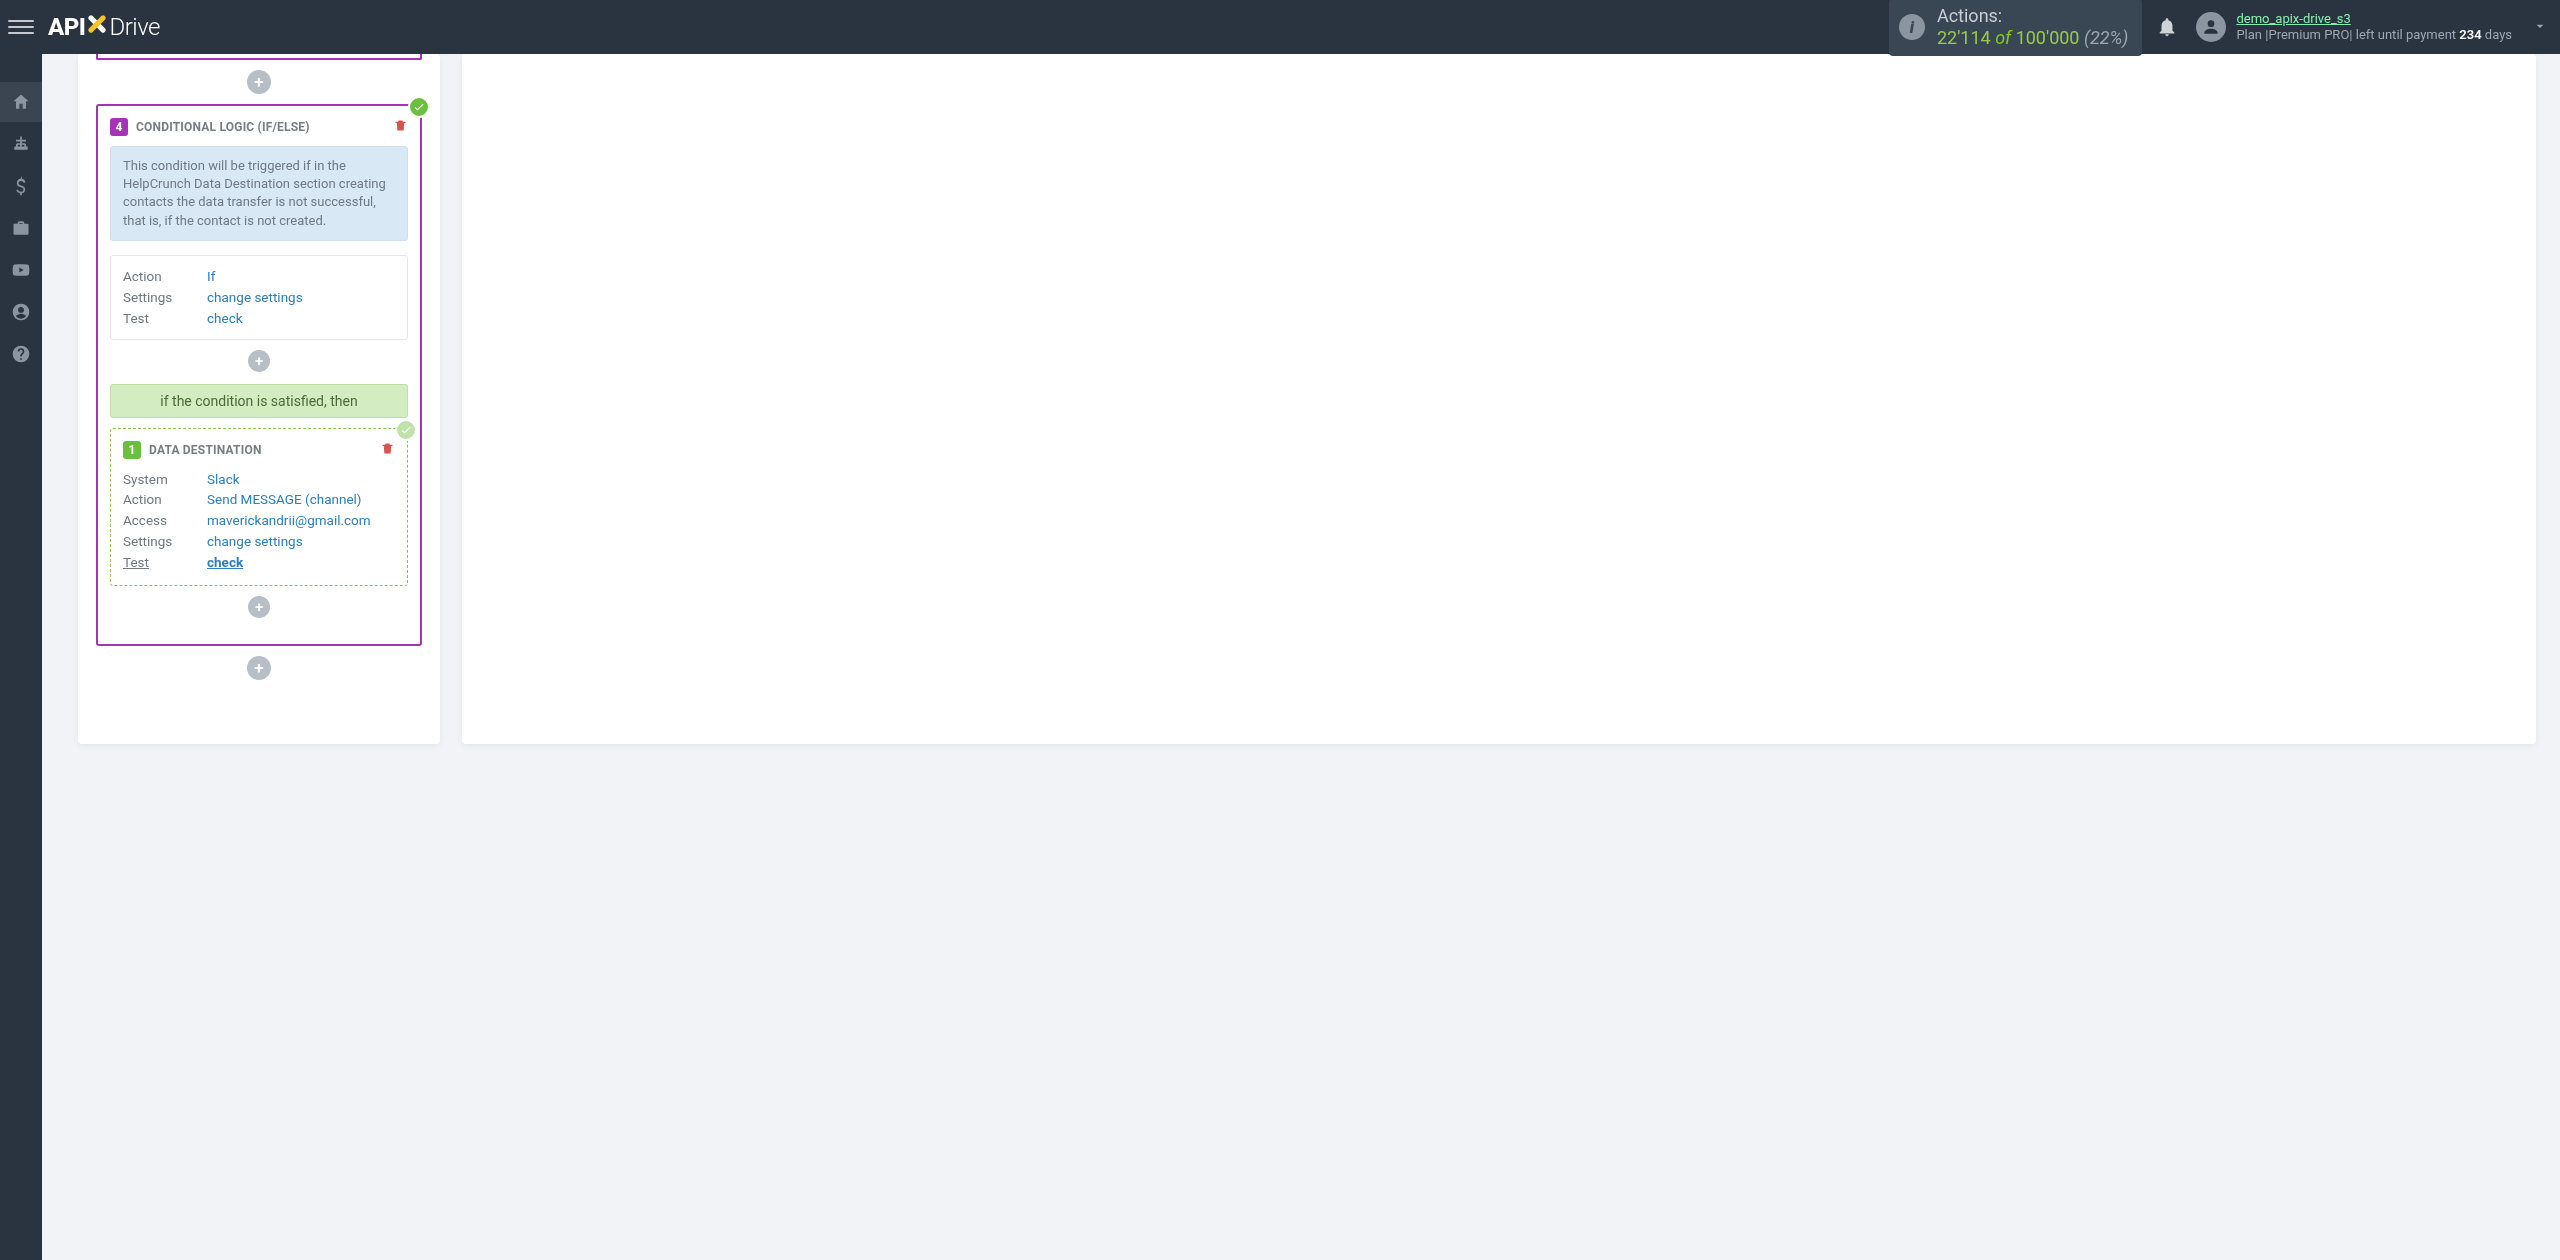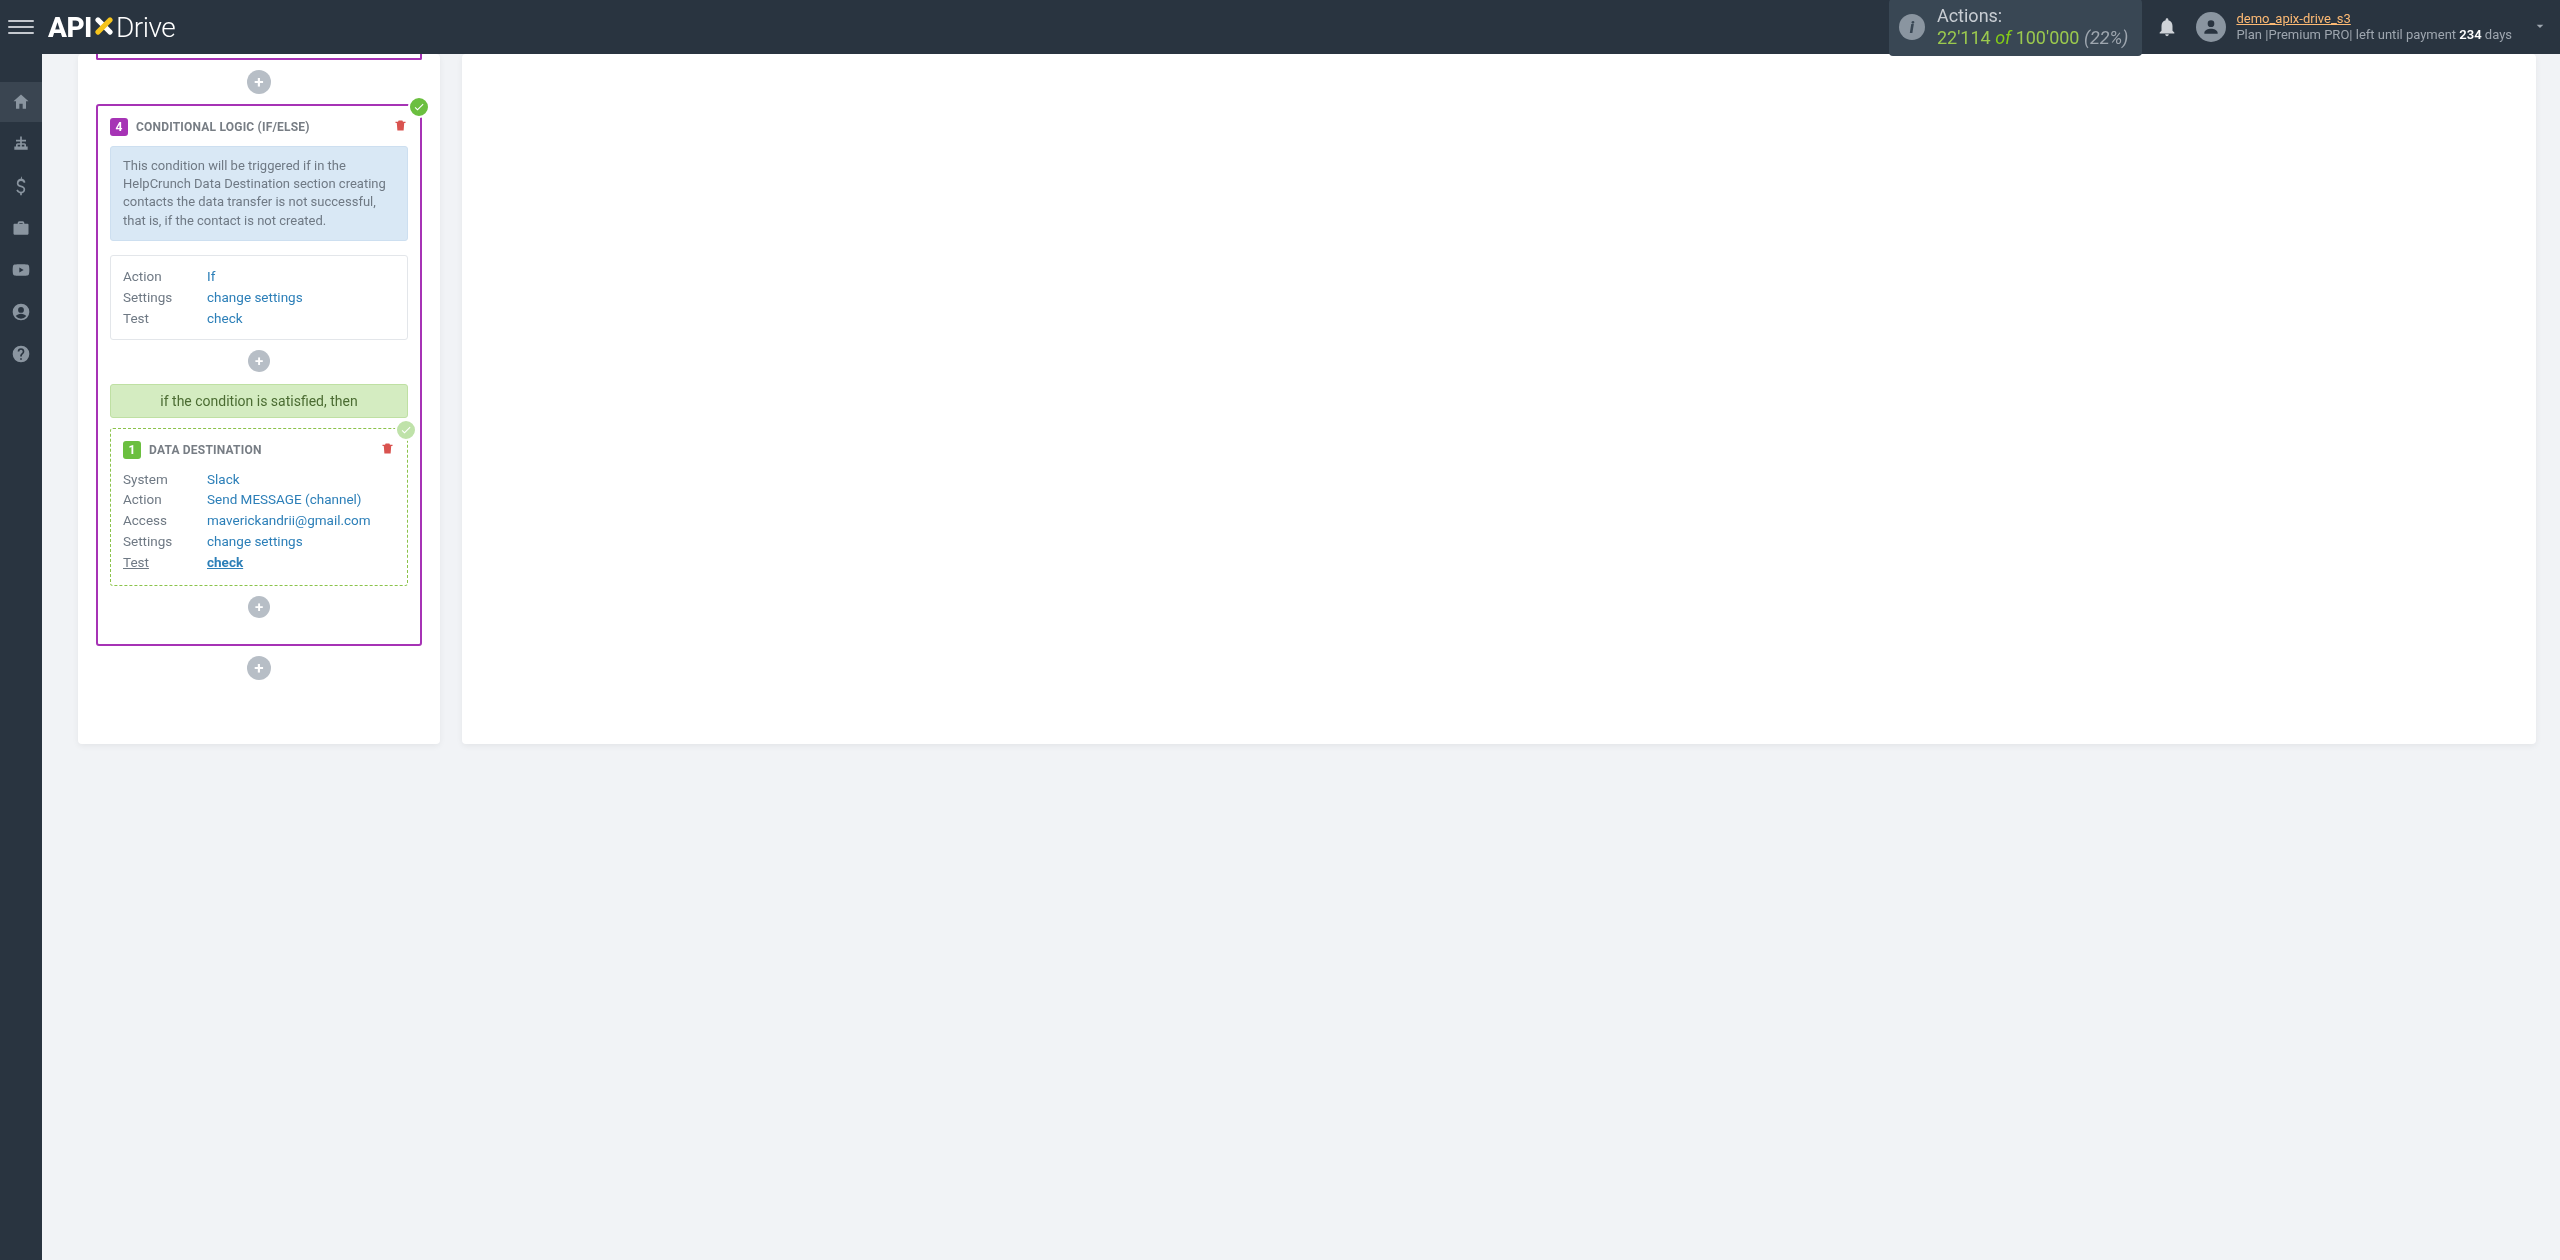--- a/index.html
+++ b/index.html
@@ -23,21 +23,21 @@
     z-index: 10;
   }
   .hamburger {
     width: 26px; height: 26px;
     display: flex; flex-direction: column; justify-content: center; gap: 4px;
     cursor: pointer;
     margin-right: 14px;
   }
   .hamburger span { display: block; height: 2px; background: #c5c9cf; border-radius: 1px; }
   .logo {
-    font-size: 28px;
+    font-size: 24px;
     font-weight: 800;
     letter-spacing: -0.5px;
     display: flex; align-items: baseline;
     color: #fff;
   }
   .logo .api { font-weight: 800; }
   .logo .x {
     display:inline-block;
     width:22px; height:22px;
     position:relative;
@@ -84,21 +84,21 @@
     cursor: pointer;
   }
   .avatar-circle {
     width: 30px; height: 30px; border-radius: 50%;
     background: #8a95a0;
     display: flex; align-items: center; justify-content: center;
     margin-right: 10px;
   }
   .avatar-circle svg { fill: #293440; width: 20px; height: 20px; }
   .userbox { line-height: 1.2; font-size: 13px; cursor: pointer; }
-  .userbox .uname { color: #fdba74; text-decoration: underline; }
+  .userbox .uname { color: #86efac; text-decoration: underline; }
   .userbox .uplan { color: #9ea6af; }
   .userbox .uplan b { color: #fff; font-weight: 600; }
   .chev {
     margin-left: auto;
     padding-left: 20px;
     cursor: pointer;
   }
   .chev svg { width: 16px; height: 16px; fill: #9ea6af; }
 
   

